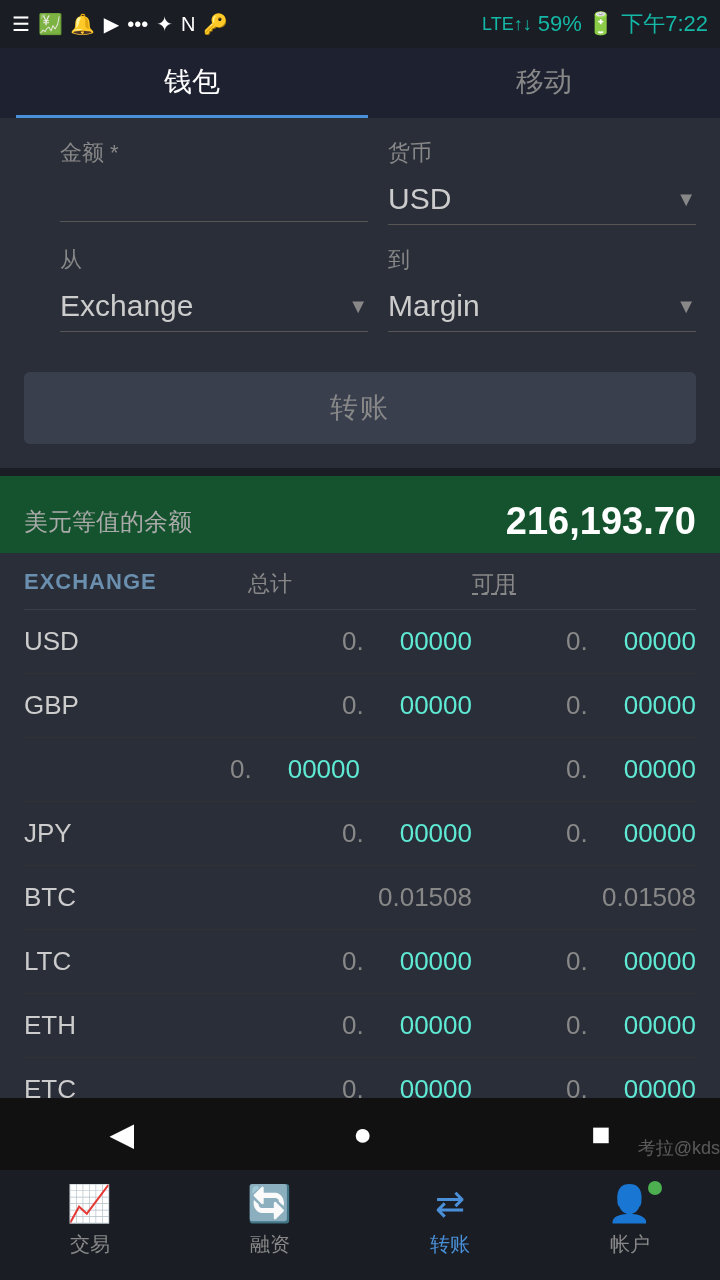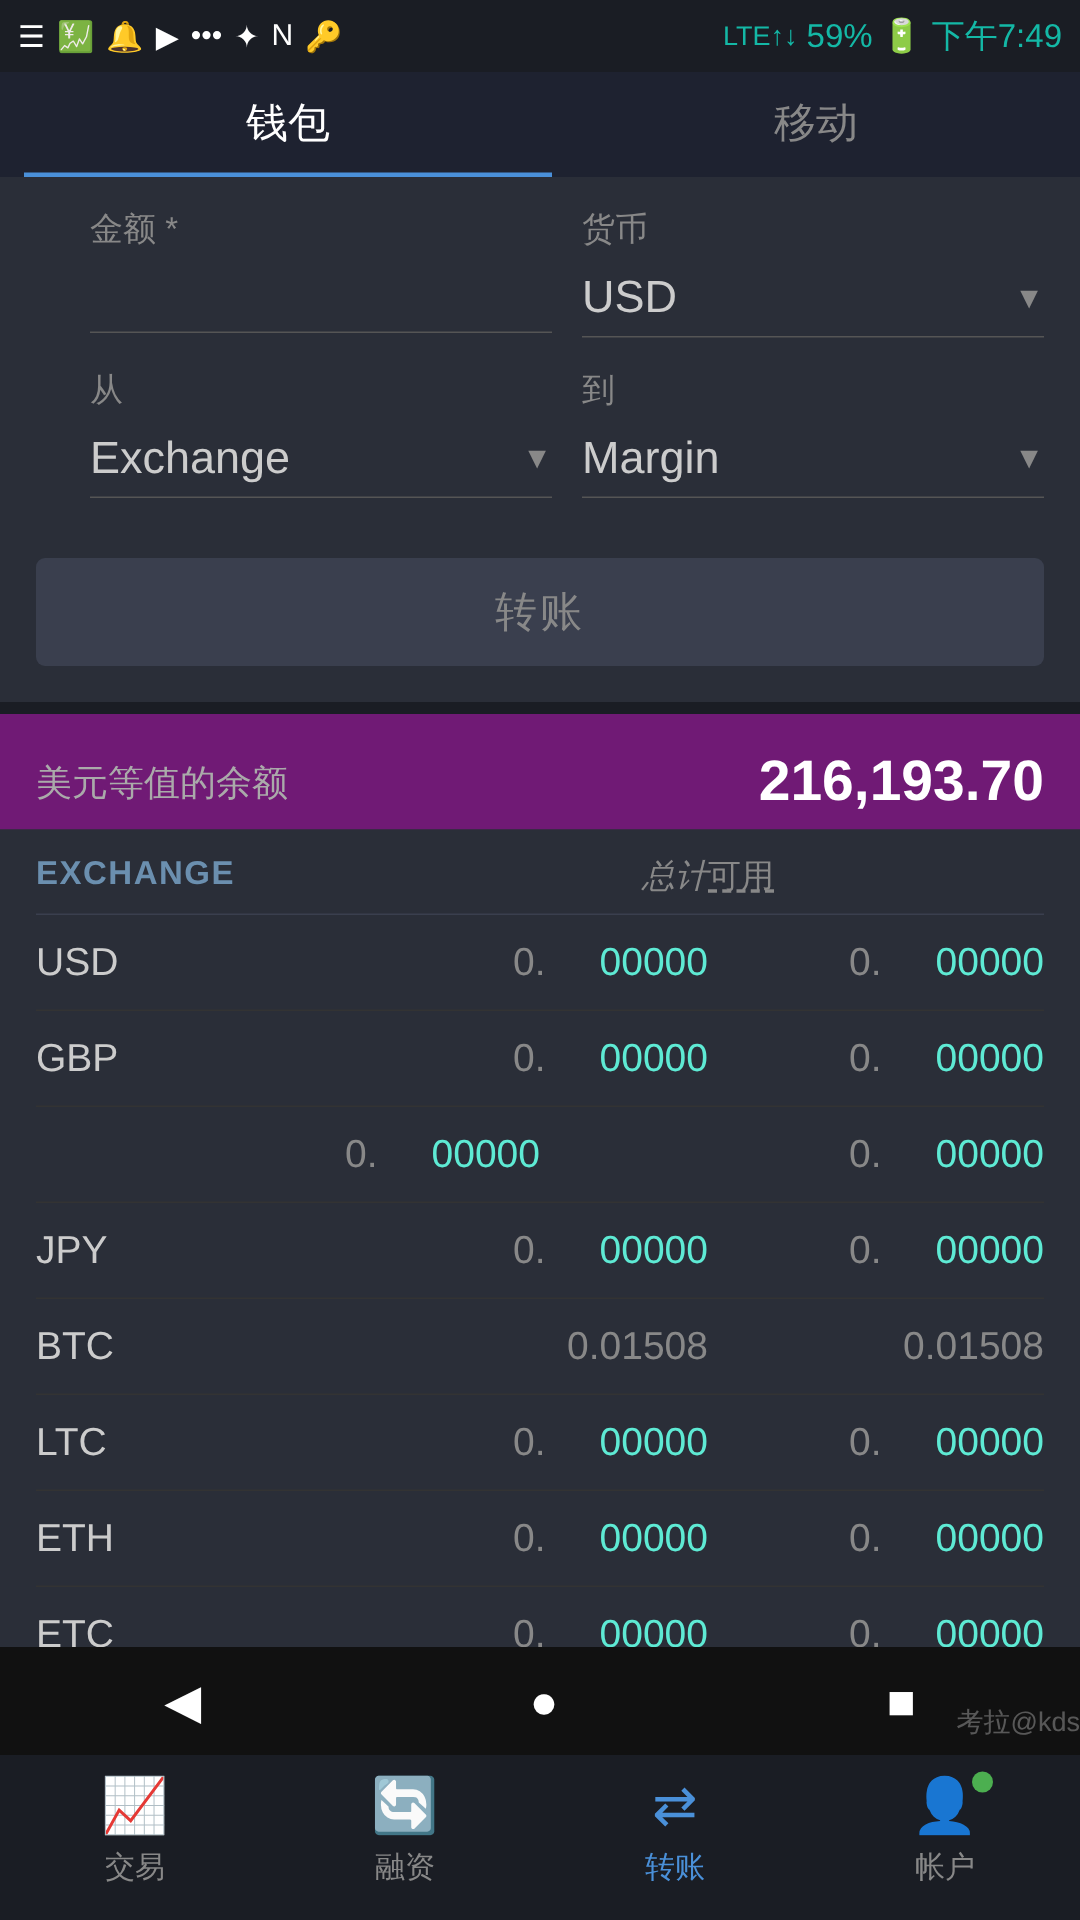--- a/index.html
+++ b/index.html
@@ -134,21 +134,21 @@
       letter-spacing: 2px;
     }
 
     .divider {
       height: 8px;
       background: #1a1d24;
     }
 
     
     .balance-section {
-      background: #701a75;
+      background: #14532d;
       padding: 24px 24px 10px 24px;
       display: flex;
       justify-content: space-between;
       align-items: center;
     }
 
     .balance-label {
       font-size: 24px;
       color: #aaa;
     }
@@ -174,24 +174,23 @@
     .col-currency {
       flex: 2;
       font-size: 22px;
       color: #6b8faf;
       font-weight: bold;
       letter-spacing: 1px;
     }
 
     .col-total {
       flex: 2;
-      text-align: right;
+      text-align: left;
       font-size: 22px;
       color: #888;
-      font-style: italic;
     }
 
     .col-available {
       flex: 2;
       text-align: left;
       font-size: 22px;
       color: #888;
       text-decoration: underline;
       text-decoration-style: dashed;
     }
@@ -319,21 +318,21 @@
       <span class="status-icon">▶</span>
       <span class="status-icon">•••</span>
       <span class="status-icon">✦</span>
       <span class="status-icon">N</span>
       <span class="status-icon">🔑</span>
     </div>
     <div class="status-right">
       <span style="font-size:18px;">LTE↑↓</span>
       <span>59%</span>
       <span>🔋</span>
-      <span>下午7:49</span>
+      <span>下午7:22</span>
     </div>
   </div>
 
   <div class="top-tabs">
     <div class="top-tab active">
       <span>钱包</span>
     </div>
     <div class="top-tab">
       <span>移动</span>
     </div>

